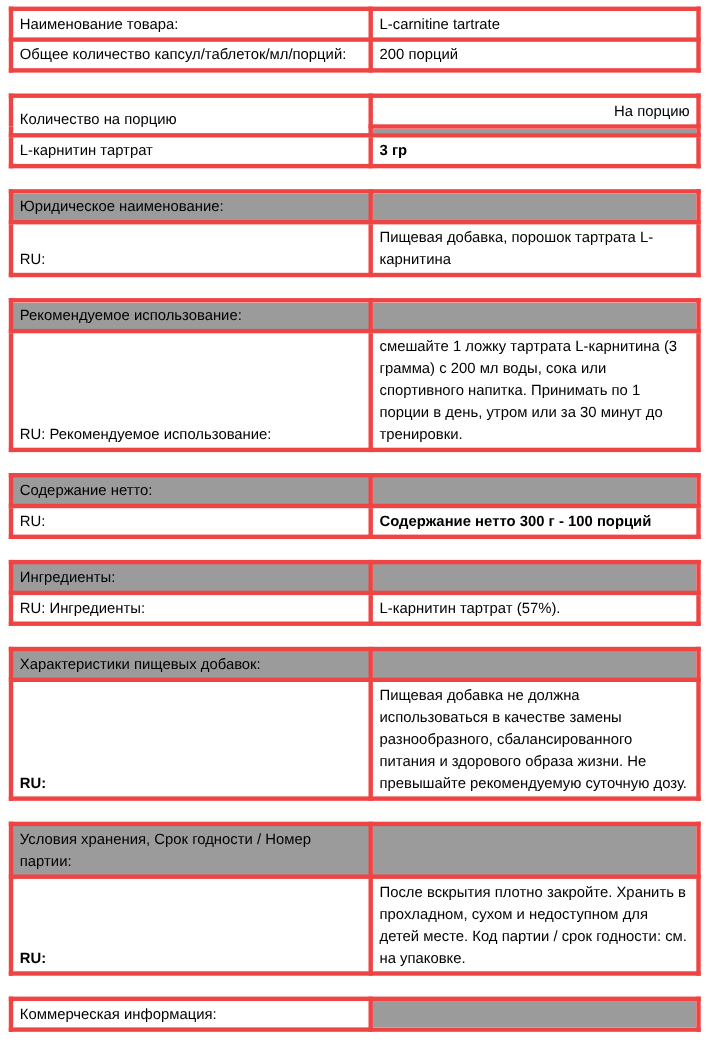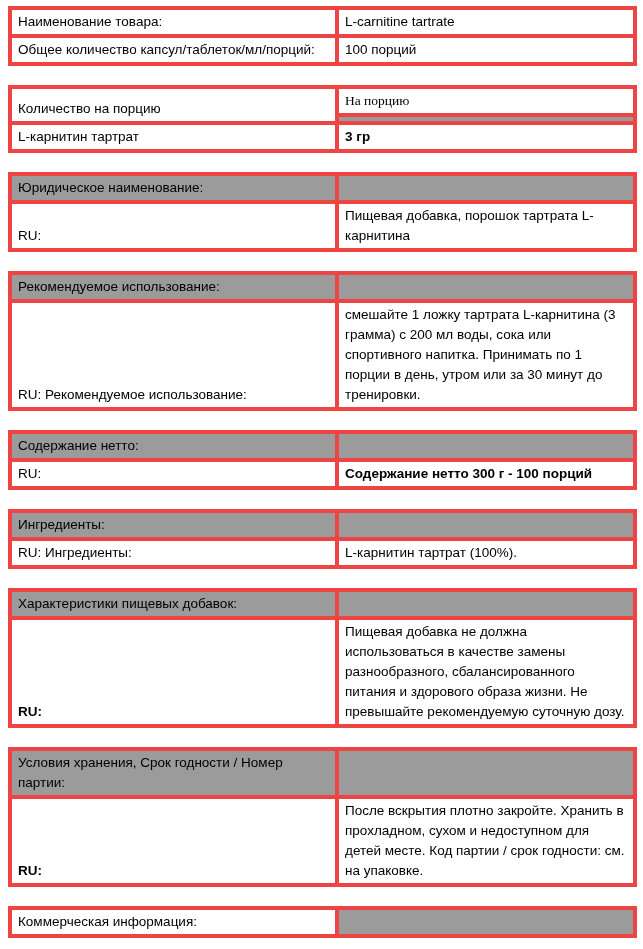--- a/index.html
+++ b/index.html
@@ -25,21 +25,21 @@
     padding: 2px 6px;
     font-size: 13.5px;
     line-height: 20px;
     vertical-align: bottom;
     overflow: hidden;
   }
   .col-l { width: 327px; }
   .col-r { width: 298px; }
 
   td.val { vertical-align: top; }
-  td.hdr-center { text-align: left; vertical-align: middle; font-family: Liberation Serif, serif; }
+  td.hdr-center { text-align: right; vertical-align: middle; }
   td.sect-hdr { background: var(--header-gray); border-color: #b5b5b5; margin-top: 48px; }
   td.graycell { background: var(--header-gray); border-color: #b5b5b5; }
   td.white-box { border: 1px solid #585858; }
   .b { font-weight: bold; }
 
   
   .footer { margin-top: 12px; padding-left: 2px; color: var(--brand-navy); }
   .logo {
     font-style: italic;
     font-weight: bold;
@@ -79,21 +79,21 @@
         <col class="col-l">
         <col class="col-r">
       </colgroup>
     <tbody>
         <tr>
       <td>Наименование товара:</td>
       <td class="val">L-carnitine tartrate</td>
     </tr>
     <tr>
       <td>Общее количество капсул/таблеток/мл/порций:</td>
-      <td class="val">100 порций</td>
+      <td class="val">200 порций</td>
     </tr>
   </tbody>
     </table>
 
   <table class="tbl">
     <colgroup>
         <col class="col-l">
         <col class="col-r">
       </colgroup>
     <tbody>
@@ -167,21 +167,21 @@
         <col class="col-l">
         <col class="col-r">
       </colgroup>
     <tbody>
         <tr>
       <td class="sect-hdr">Ингредиенты:</td>
       <td class="sect-hdr"></td>
     </tr>
     <tr>
       <td>RU: Ингредиенты:</td>
-      <td class="val">L-карнитин тартрат (100%).</td>
+      <td class="val">L-карнитин тартрат (57%).</td>
     </tr>
   </tbody>
     </table>
 
   <table class="tbl">
     <colgroup>
         <col class="col-l">
         <col class="col-r">
       </colgroup>
     <tbody>

